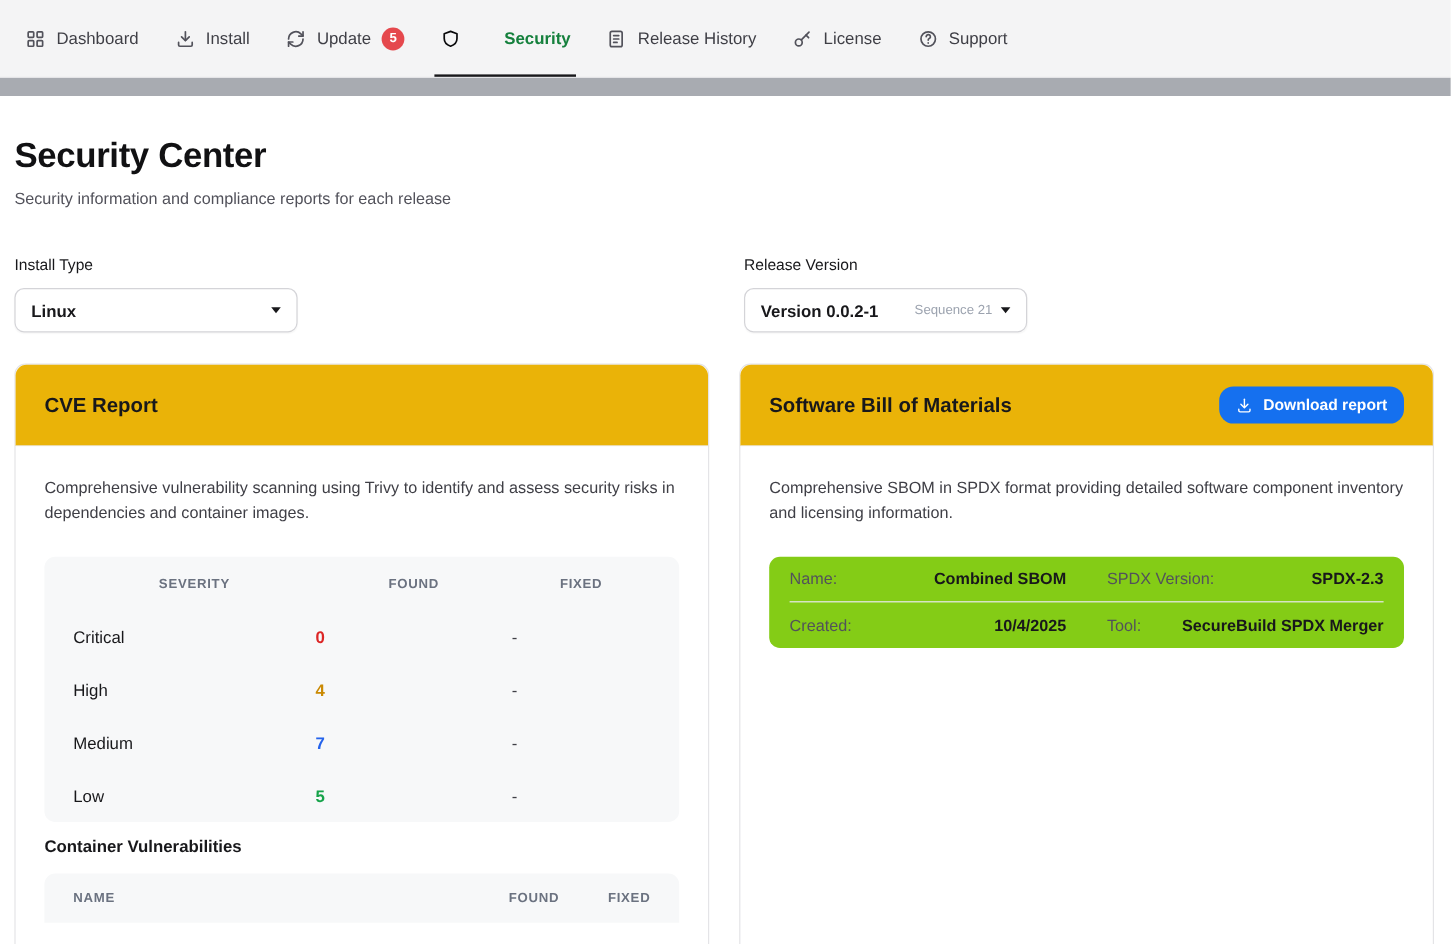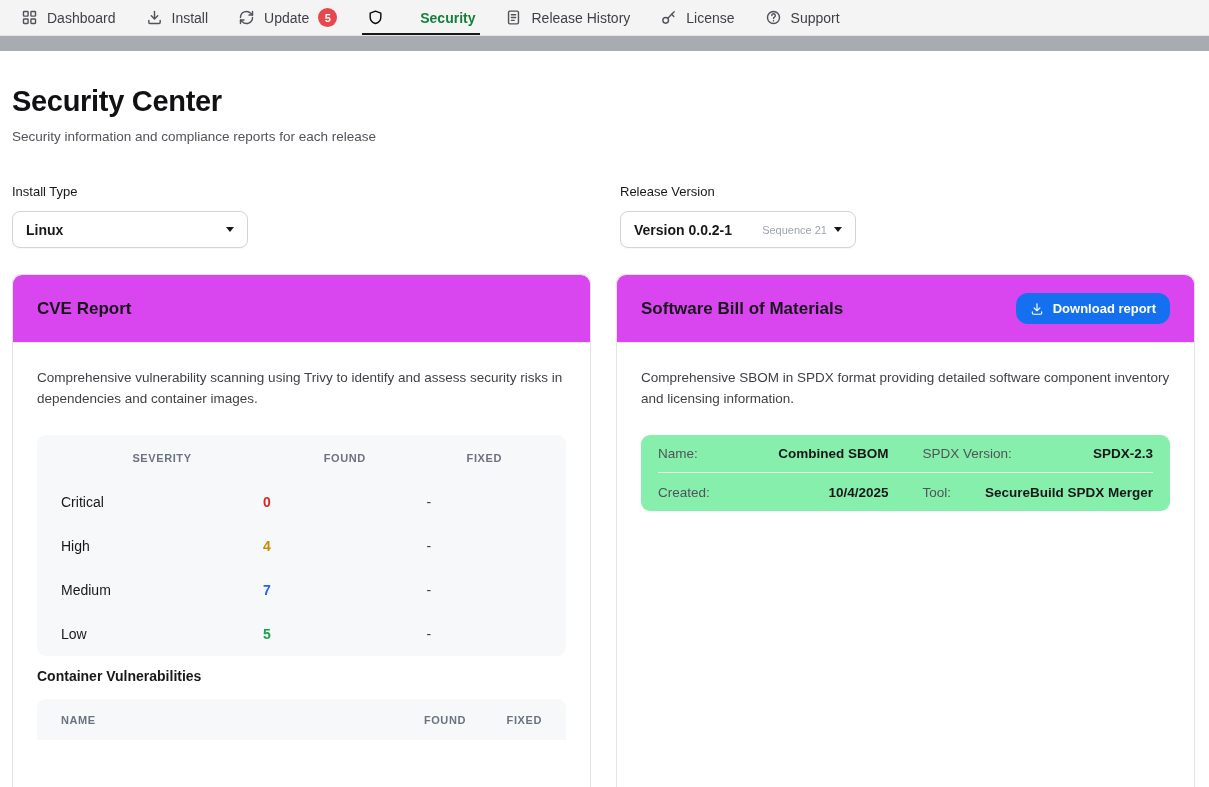--- a/index.html
+++ b/index.html
@@ -5,21 +5,21 @@
   * { box-sizing: border-box; margin: 0; padding: 0; }
   html, body { width: 1209px; height: 787px; overflow: hidden; }
   body {
     font-family: "Liberation Sans", "DejaVu Sans", sans-serif;
     background: #ffffff;
     color: #18181b;
   }
 
   
   .topnav {
-    height: 36px;
+    height: 65px;
     background: #f4f4f5;
     border-bottom: 1px solid #e4e4e7;
     display: flex;
     align-items: stretch;
     padding: 0 6px;
   }
   .nav-item {
     display: flex;
     align-items: center;
     gap: 9px;
@@ -102,21 +102,21 @@
     border: 1px solid #e4e4e7;
     border-radius: 9px;
     min-height: 560px;
   }
   .card-header {
     height: 68px;
     padding: 0 24px;
     display: flex;
     align-items: center;
     justify-content: space-between;
-    background: #d946ef;
+    background: #eab308;
     border-bottom: 1px solid #e8e8ea;
     border-radius: 9px 9px 0 0;
   }
   .card-title { font-size: 17px; font-weight: 600; color: #18181b; }
   .card-body { padding: 24px; }
   .card-desc { font-size: 13.5px; line-height: 21px; color: #3f3f46; }
 
   
   .cve-table {
     margin-top: 26px;
@@ -172,21 +172,21 @@
     color: #fff;
     font-size: 13px;
     font-weight: 600;
     font-family: inherit;
     cursor: pointer;
   }
   .download-btn svg { width: 14px; height: 14px; stroke: #fff; }
 
   .sbom-grid {
     margin-top: 26px;
-    background: #86efac;
+    background: #84cc16;
     border-radius: 9px;
     padding: 0 17px;
   }
   .sbom-row {
     display: grid;
     grid-template-columns: 1fr 1fr;
     gap: 34px;
     height: 38px;
     align-items: center;
     border-bottom: 1px solid #e9eaed;

